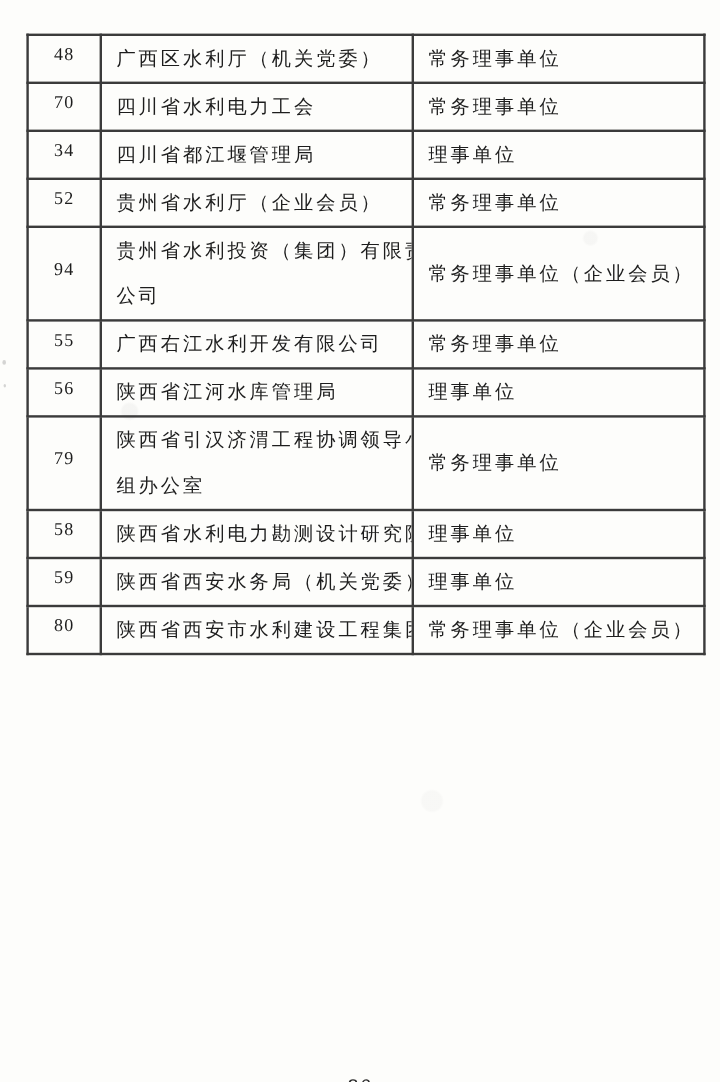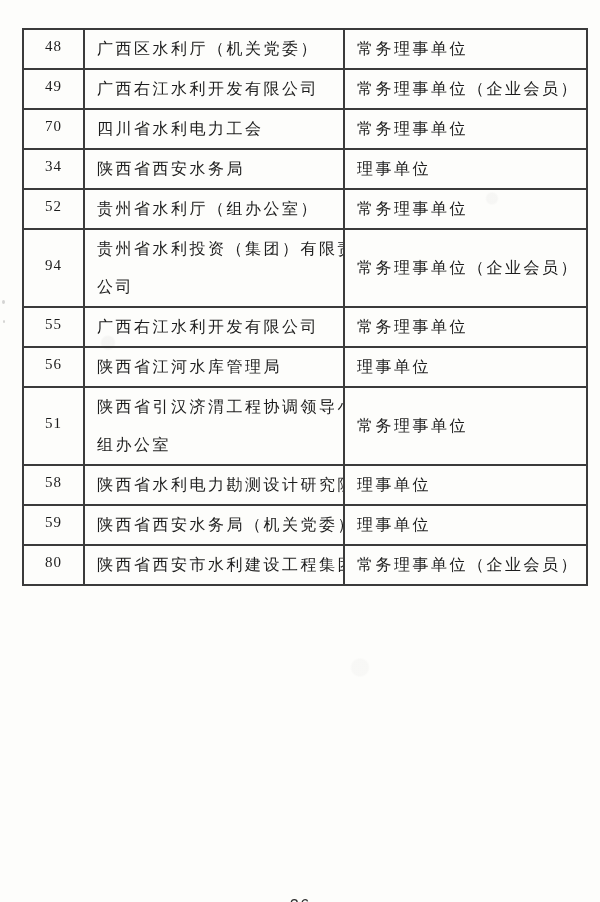--- a/index.html
+++ b/index.html
@@ -79,57 +79,52 @@
         <col style="width:260px">
         <col style="width:243px">
     </colgroup>
     <tbody>
       <tr>
         <td class="no">48</td>
         <td class="org">广西区水利厅（机关党委）</td>
         <td class="type">常务理事单位</td>
       </tr>
       <tr>
-        <td class="no">49</td>
-        <td class="org">广西右江水利开发有限公司</td>
-        <td class="type">常务理事单位（企业会员）</td>
-      </tr>
-      <tr>
         <td class="no">70</td>
         <td class="org">四川省水利电力工会</td>
         <td class="type">常务理事单位</td>
       </tr>
       <tr>
         <td class="no">34</td>
-        <td class="org">陕西省西安水务局</td>
+        <td class="org">四川省都江堰管理局</td>
         <td class="type">理事单位</td>
       </tr>
       <tr>
         <td class="no">52</td>
-        <td class="org">贵州省水利厅（组办公室）</td>
+        <td class="org">贵州省水利厅（企业会员）</td>
         <td class="type">常务理事单位</td>
       </tr>
       <tr class="tall">
         <td class="no">94</td>
         <td class="org">贵州省水利投资（集团）有限责任
 公司</td>
         <td class="type">常务理事单位（企业会员）</td>
       </tr>
       <tr>
         <td class="no">55</td>
         <td class="org">广西右江水利开发有限公司</td>
         <td class="type">常务理事单位</td>
       </tr>
       <tr>
         <td class="no">56</td>
         <td class="org">陕西省江河水库管理局</td>
         <td class="type">理事单位</td>
       </tr>
       <tr class="tall">
-        <td class="no">51</td>
+        <td class="no">79</td>
         <td class="org">陕西省引汉济渭工程协调领导小
 组办公室</td>
         <td class="type">常务理事单位</td>
       </tr>
       <tr>
         <td class="no">58</td>
         <td class="org">陕西省水利电力勘测设计研究院</td>
         <td class="type">理事单位</td>
       </tr>
       <tr>

